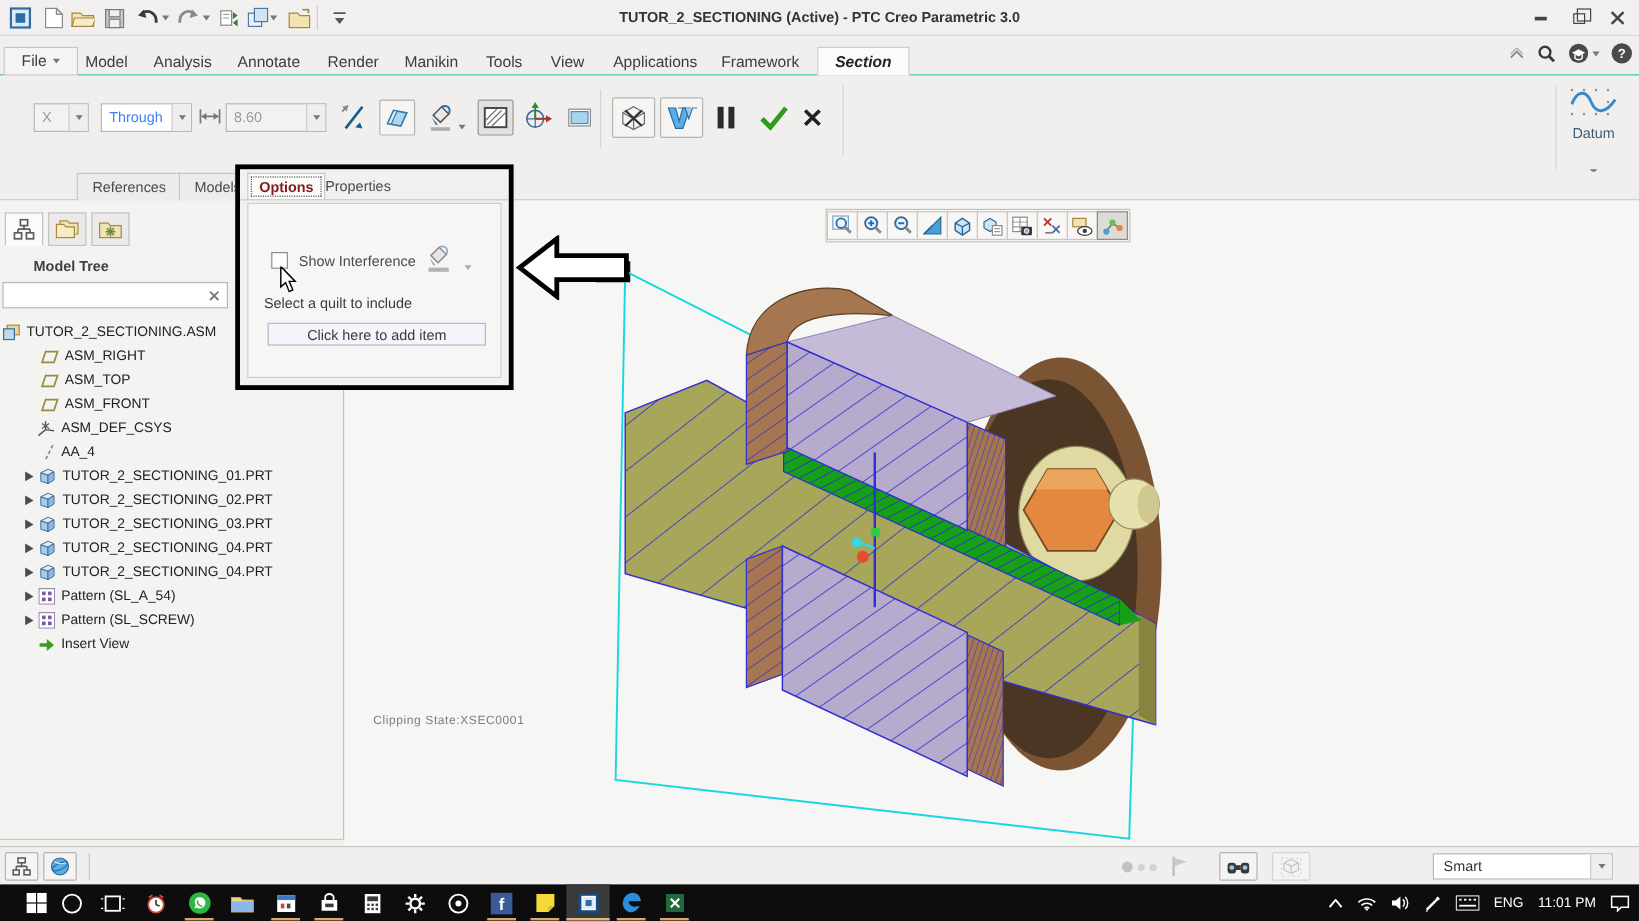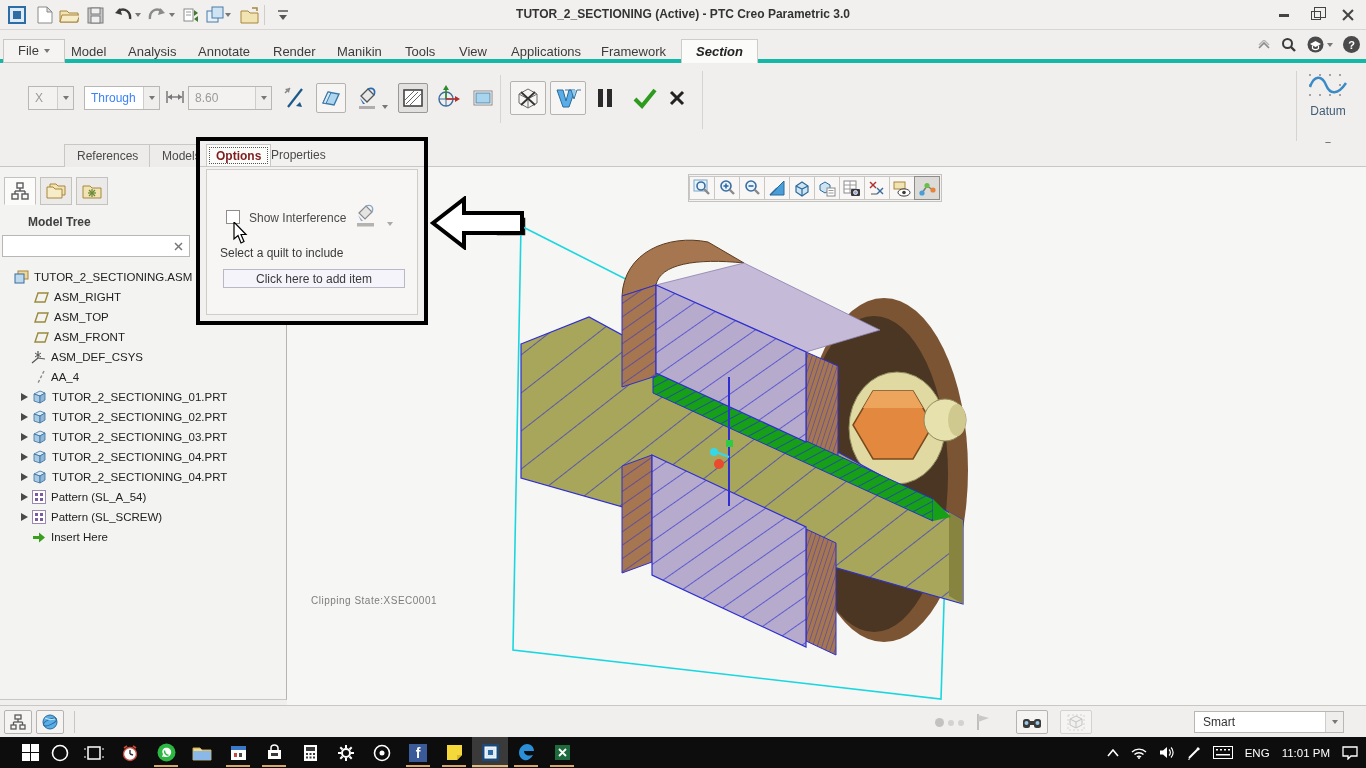--- a/index.html
+++ b/index.html
@@ -16,21 +16,21 @@
   .caret { width:0; height:0; border-left:3.5px solid transparent; border-right:3.5px solid transparent; border-top:4px solid #777; display:inline-block; }
   .winctl { position:absolute; top:6px; width:24px; height:18px; display:flex; align-items:center; justify-content:center; }
   .min-glyph { width:10px; height:3px; background:#444; }
   .restore-glyph { position:relative; width:10px; height:9px; border:1.5px solid #444; background:#f1f0ee; }
   .restore-glyph:before { content:""; position:absolute; left:2px; top:-5px; width:10px; height:9px; border:1.5px solid #444; }
   .close-glyph { position:relative; width:12px; height:12px; }
   .close-glyph:before,.close-glyph:after { content:""; position:absolute; left:5px; top:-1px; width:2px; height:14px; background:#444; }
   .close-glyph:before { transform:rotate(45deg); } .close-glyph:after { transform:rotate(-45deg); }
 
   
-  #tabrow { position:absolute; left:0; top:30px; width:1366px; height:33px; background:#f0efed; border-bottom:4px solid #14b8a6; }
+  #tabrow { position:absolute; left:0; top:30px; width:1366px; height:33px; background:#f0efed; border-bottom:1px solid #14b8a6; }
   .rtab { position:absolute; top:9px; height:24px; line-height:24px; padding:0 14px; font-size:13px; color:#3c3c3c; background:#eceae8; border:1px solid #cfcdca; border-bottom:none; }
   .rtab.filetab { background:#f5f4f2; display:flex; align-items:center; gap:5px; }
   .rtab.active { background:#fbfbfa; font-style:italic; font-weight:bold; color:#222; }
   #tabrow-right { position:absolute; right:6px; top:6px; display:flex; gap:10px; align-items:center; }
   .dark-circle { width:17px; height:17px; border-radius:50%; background:#4a4a4a; color:#fff; font-size:11px; font-weight:bold; display:flex; align-items:center; justify-content:center; }
 
   
   #ribbon { position:absolute; left:0; top:63px; width:1366px; height:80px; background:#f0efed; }
   .combo { position:absolute; height:24px; background:#fff; border:1px solid #b9b7b4; display:flex; align-items:center; font-size:12px; color:#3b82f6; }
   .combo .val { flex:1; padding:0 6px; }
@@ -50,21 +50,21 @@
   
   #navigator { position:absolute; left:0; top:167px; width:287px; height:533px; background:#f3f3f1; border-right:1px solid #b5b3b0; border-bottom:1px solid #c9c7c4; }
   .nav-tab { position:absolute; top:10px; width:32px; height:28px; background:#eceae8; border:1px solid #c4c2bf; display:flex; align-items:center; justify-content:center; }
   .nav-tab.sel { background:#fbfbfa; border-bottom-color:#fbfbfa; }
   #modeltree-title { position:absolute; left:28px; top:48px; font-size:12px; font-weight:bold; color:#404040; }
   #tree-search { position:absolute; left:2px; top:68px; width:188px; height:22px; background:#fff; border:1px solid #b9b7b4; }
   #tree-search input { position:absolute; left:4px; top:2px; width:160px; height:16px; border:none; outline:none; font-size:12px; background:transparent; }
   #tree-list { position:absolute; left:0; top:100px; width:286px; }
   .trow { position:relative; height:20px; display:flex; align-items:center; font-size:11.5px; color:#222; }
   .trow .lbl { margin-left:5px; white-space:nowrap; }
-  .indent1 { padding-left:14px; } .indent2 { padding-left:34px; } .indent2b { padding-left:18px; }
+  .indent1 { padding-left:2px; } .indent2 { padding-left:34px; } .indent2b { padding-left:18px; }
   .tcaret { width:12px; height:12px; display:flex; align-items:center; justify-content:center; margin-right:2px; }
 
   
   #graphics { position:absolute; left:287px; top:167px; width:1079px; height:538px; background:#f6f6f4; }
   #gfx-toolbar { position:absolute; left:401px; top:7px; display:flex; background:#f3f2f0; border:1px solid #c5c3c0; padding:1px; }
   .gbtn { width:26px; height:24px; border:1px solid #c9c7c4; margin-left:-1px; background:#f8f7f6; display:flex; align-items:center; justify-content:center; }
   .gbtn.active { background:#dddbd8; border-color:#8f8d8a; }
   #interferences-label { position:absolute; left:645px; top:74px; font-size:27px; font-weight:600; color:#111; letter-spacing:0.5px; }
   #clipping-label { position:absolute; left:24px; top:428px; font-size:10px; color:#7d7d7d; letter-spacing:0.5px; }
 
@@ -544,21 +544,21 @@
             <rect x="8" y="3" width="3" height="3" fill="#7a5ba0"></rect>
             <rect x="3" y="8" width="3" height="3" fill="#7a5ba0"></rect>
             <rect x="8" y="8" width="3" height="3" fill="#7a5ba0"></rect>
           </svg>
         <span class="lbl">Pattern (SL_SCREW)</span>
       </div>
       <div class="trow" style="padding-left:32px">
         <svg width="14" height="13">
             <path d="M1,5 L7,5 L7,1.5 L13,6.5 L7,11.5 L7,8 L1,8 Z" fill="#3a9e1e"></path>
           </svg>
-        <span class="lbl">Insert Here</span>
+        <span class="lbl">Insert View</span>
       </div>
     </div>
   </div>
 
   <div id="graphics">
     <svg width="1079" height="538" viewBox="287 167 1079 538">
       <defs>
         <pattern id="hPurple" width="19" height="19" patternUnits="userSpaceOnUse" patternTransform="rotate(55)">
           <rect width="19" height="19" fill="#b6abcc"></rect>
             <line x1="0" y1="0" x2="0" y2="19" stroke="#2e2ed2" stroke-width="1.3"></line>

